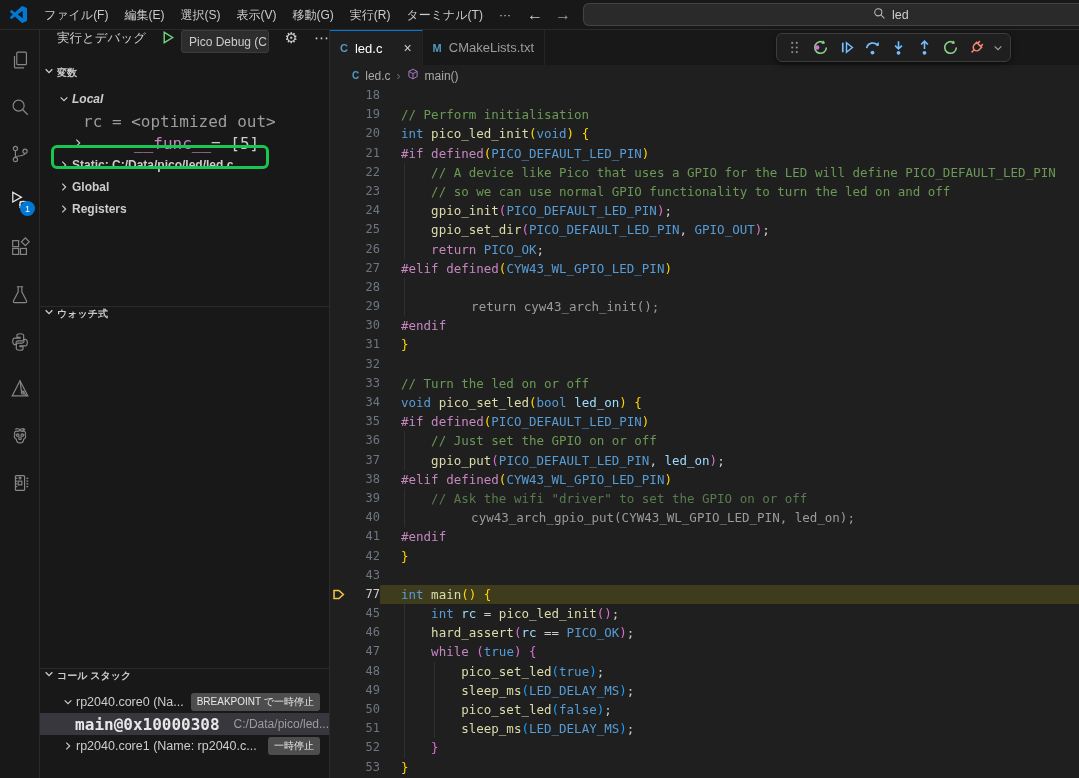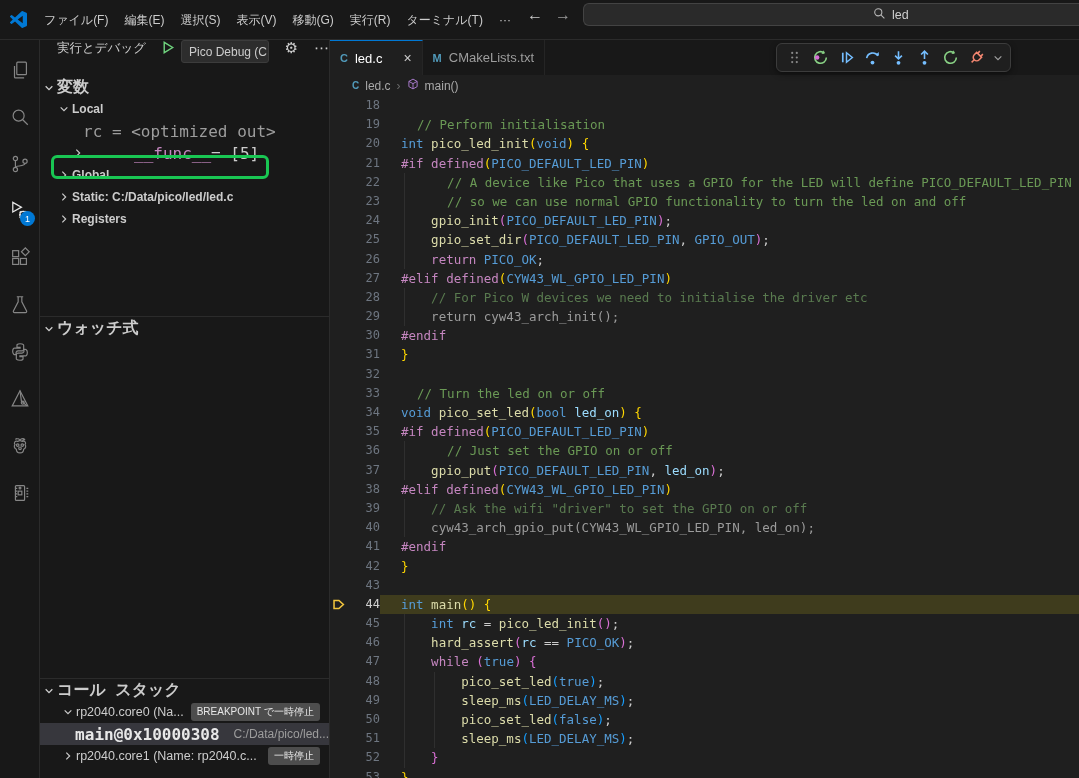--- a/index.html
+++ b/index.html
@@ -5,21 +5,21 @@
   * { box-sizing: border-box; }
   html,body { margin:0; padding:0; }
   body {
     width:1079px; height:778px; overflow:hidden;
     background:#181818; color:#cccccc;
     font-family:"Liberation Sans", sans-serif; font-size:13px;
   }
   #app { position:relative; width:1079px; height:778px; }
 
   
-  .titlebar { position:relative; height:40px; background:#181818; border-bottom:1px solid #2b2b2b;
+  .titlebar { position:relative; height:30px; background:#181818; border-bottom:1px solid #2b2b2b;
     display:flex; align-items:center; }
   .logo { margin:0 9px 0 10px; display:flex; align-items:center; }
   .menu-item { padding:0 8px; height:22px; line-height:22px; font-size:12px; color:#cccccc; border-radius:4px; white-space:nowrap; }
   .nav-arrow { position:absolute; top:0; height:30px; width:26px; display:flex; align-items:center; justify-content:center;
     font-size:16px; color:#cccccc; }
   .nav-arrow.fwd { color:#9a9a9a; }
   .searchbox { position:absolute; left:583px; top:3px; width:496px; height:23px;
     background:#2a2a2a; border:1px solid #434343; border-right:none; border-radius:6px 0 0 6px; }
   .search-inner { position:absolute; left:289px; top:0; height:100%; display:flex; align-items:center; gap:6px;
     color:#cfcfcf; font-size:12.5px; }
@@ -40,22 +40,22 @@
   .sb-header { height:34px; display:flex; align-items:flex-start; padding-left:17px; gap:6px; }
   .sb-title { font-size:12.5px; color:#cccccc; white-space:nowrap; }
   .launch-play { margin-left:8px; display:flex; align-items:center; }
   .launch-select { width:106px; height:23px; background:#2d2d2d; border:1px solid #3c3c3c; border-radius:3px;
     display:flex; align-items:center; padding:0 4px 0 7px; font-size:12px; color:#cccccc; overflow:hidden; white-space:nowrap; }
   .launch-select .chev { margin-left:auto; }
   .hdr-icon { margin-left:10px; color:#cccccc; font-size:15px; line-height:1; }
 
   .section { position:absolute; left:0; right:0; }
   .sec-border { border-top:1px solid #2b2b2b; }
-  .sec-head { height:22px; display:flex; align-items:flex-end; padding-left:4px; gap:3px;
-    font-size:16px; font-weight:700; color:#cccccc;font-family:Liberation Mono, monospace; }
+  .sec-head { height:22px; display:flex; align-items:flex-start; padding-left:4px; gap:3px;
+    font-size:10px; font-weight:700; color:#cccccc; }
   .row { height:22px; display:flex; align-items:center; font-size:12.5px; color:#cccccc; white-space:nowrap; }
   .row .chevwrap { width:16px; display:flex; justify-content:center; flex:none; }
   .mono { font-family:"DejaVu Sans Mono", monospace; font-size:16px; }
   .grey { color:#9d9d9d; }
   .pink { color:#c586c0;margin-left:48px; }
   .bold { font-weight:700; font-size:12px; }
   .annotation-box { position:absolute; left:11px; top:79px; width:218px; height:24px;
     border:3px solid #19c653; border-radius:6px; pointer-events:none; }
   .badge { margin-left:auto; margin-right:9px; background:#4d4d4d; color:#e8e8e8; font-size:10px;
     padding:2px 6px; border-radius:3px; white-space:nowrap; flex:none; }
@@ -89,25 +89,25 @@
   .lcode { flex:1; white-space:pre; position:relative; padding-left:21px; }
   .line.cur .lcode { background:#3f3c1d; }
   .line.cur .lnum { color:#cfcfcf; }
   .guide { position:absolute; top:0; bottom:0; width:1px; background:#2f2f2f; }
   .tok-t  { color:#cccccc; }
   .tok-k  { color:#569cd6; }
   .tok-c  { color:#c586c0; }
   .tok-m  { color:#569cd6; }
   .tok-f  { color:#dcdcaa; }
   .tok-v  { color:#9cdcfe; }
-  .tok-cm { color:#6a9955;margin-left:16px; }
+  .tok-cm { color:#6a9955; }
   .tok-b1 { color:#ffd700; }
   .tok-b2 { color:#da70d6; }
   .tok-b3 { color:#179fff; }
-  .tok-dm { color:#9b9b9b; }
+  .tok-dm { color:#9b9b9b;margin-left:40px; }
   .tok-dc { color:#597a4f; }
 </style>
 </head>
 <body>
 
 <div id="app">
 
   <div class="titlebar">
     <span class="logo">
       <svg width="17" height="17" viewBox="0 0 24 24">
@@ -234,21 +234,21 @@
         <span class="hdr-icon">⋯</span>
       </div>
 
       <div class="section" style="top:36px; height:240px;">
         <div class="sec-head">
           <span class="chevwrap"><svg width="10" height="10" viewBox="0 0 12 12">
                 <path d="M2 4 l4 4 4-4" fill="none" stroke="#cccccc" stroke-width="1.6"></path>
               </svg></span>
           <span>変数</span>
         </div>
-        <div class="row" style="padding-left:16px;">
+        <div class="row" style="padding-left:16px;font-style:italic;">
           <span class="chevwrap">
               <svg width="10" height="10" viewBox="0 0 12 12">
                 <path d="M2 4 l4 4 4-4" fill="none" stroke="#cccccc" stroke-width="1.4"></path>
               </svg>
             </span>
           <span class="bold">Local</span>
         </div>
         <div class="row" style="padding-left:43px;">
           <span class="mono grey">rc = &lt;optimized out&gt;</span>
         </div>
@@ -260,29 +260,29 @@
             </span>
           <span class="mono pink">__func__</span>
           <span class="mono"> = [5]</span>
         </div>
         <div class="row" style="padding-left:16px;">
           <span class="chevwrap">
               <svg width="10" height="10" viewBox="0 0 12 12">
                 <path d="M4 2 l4 4-4 4" fill="none" stroke="#cccccc" stroke-width="1.4"></path>
               </svg>
             </span>
-          <span class="bold">Global</span>
+          <span class="bold">Static: C:/Data/pico/led/led.c</span>
         </div>
         <div class="row" style="padding-left:16px;">
           <span class="chevwrap">
               <svg width="10" height="10" viewBox="0 0 12 12">
                 <path d="M4 2 l4 4-4 4" fill="none" stroke="#cccccc" stroke-width="1.4"></path>
               </svg>
             </span>
-          <span class="bold">Static: C:/Data/pico/led/led.c</span>
+          <span class="bold">Global</span>
         </div>
         <div class="row" style="padding-left:16px;">
           <span class="chevwrap">
               <svg width="10" height="10" viewBox="0 0 12 12">
                 <path d="M4 2 l4 4-4 4" fill="none" stroke="#cccccc" stroke-width="1.4"></path>
               </svg>
             </span>
           <span class="bold">Registers</span>
         </div>
         <div class="annotation-box"></div>
@@ -469,21 +469,21 @@
               <div class="lcode"><span class="guide" style="left: 24px;"></span><span class="tok-t">    </span><span class="tok-c">return</span><span class="tok-t"> </span><span class="tok-m">PICO_OK</span><span class="tok-t">;</span></div>
             </div>
             <div class="line">
               <div class="glyph"></div>
               <div class="lnum">27</div>
               <div class="lcode"><span class="tok-c">#elif defined</span><span class="tok-b1">(</span><span class="tok-m">CYW43_WL_GPIO_LED_PIN</span><span class="tok-b1">)</span></div>
             </div>
             <div class="line">
               <div class="glyph"></div>
               <div class="lnum">28</div>
-              <div class="lcode"><span class="guide" style="left: 24px;"></span><span class="tok-t">    </span><span class="tok-dc">// For Pico W devices we need to initialise the driver etc</span></div>
+              <div class="lcode"><span class="guide" style="left: 24px;"></span><span class="tok-t">    </span></div>
             </div>
             <div class="line">
               <div class="glyph"></div>
               <div class="lnum">29</div>
               <div class="lcode"><span class="guide" style="left: 24px;"></span><span class="tok-t">    </span><span class="tok-dm">return cyw43_arch_init();</span></div>
             </div>
             <div class="line">
               <div class="glyph"></div>
               <div class="lnum">30</div>
               <div class="lcode"><span class="tok-c">#endif</span></div>
@@ -552,21 +552,21 @@
               <div class="glyph"></div>
               <div class="lnum">43</div>
               <div class="lcode">&nbsp;</div>
             </div>
             <div class="line cur">
               <div class="glyph">
                 <svg width="13" height="13" viewBox="0 0 16 16">
                   <path d="M2.5 3h6L14 8l-5.5 5h-6z" fill="none" stroke="#f2c53d" stroke-width="1.9"></path>
                 </svg>
               </div>
-              <div class="lnum">44</div>
+              <div class="lnum">77</div>
               <div class="lcode"><span class="tok-k">int</span><span class="tok-t"> </span><span class="tok-f">main</span><span class="tok-b1">(</span><span class="tok-b1">)</span><span class="tok-t"> </span><span class="tok-b1">{</span></div>
             </div>
             <div class="line">
               <div class="glyph"></div>
               <div class="lnum">45</div>
               <div class="lcode"><span class="guide" style="left: 24px;"></span><span class="tok-t">    </span><span class="tok-k">int</span><span class="tok-t"> </span><span class="tok-v">rc</span><span class="tok-t"> = </span><span class="tok-f">pico_led_init</span><span class="tok-b2">(</span><span class="tok-b2">)</span><span class="tok-t">;</span></div>
             </div>
             <div class="line">
               <div class="glyph"></div>
               <div class="lnum">46</div>

